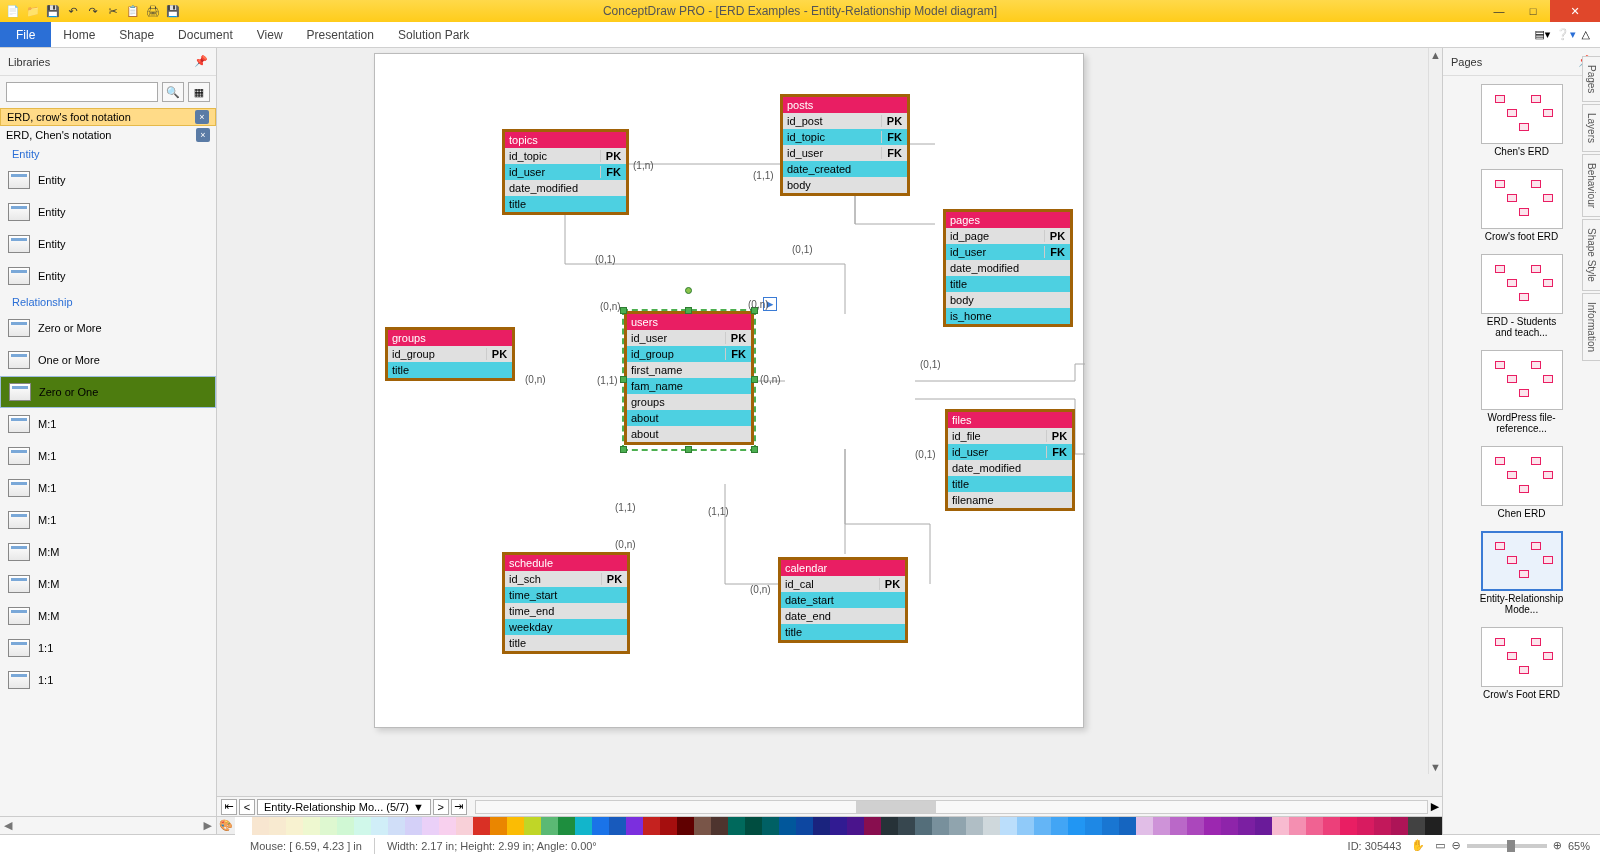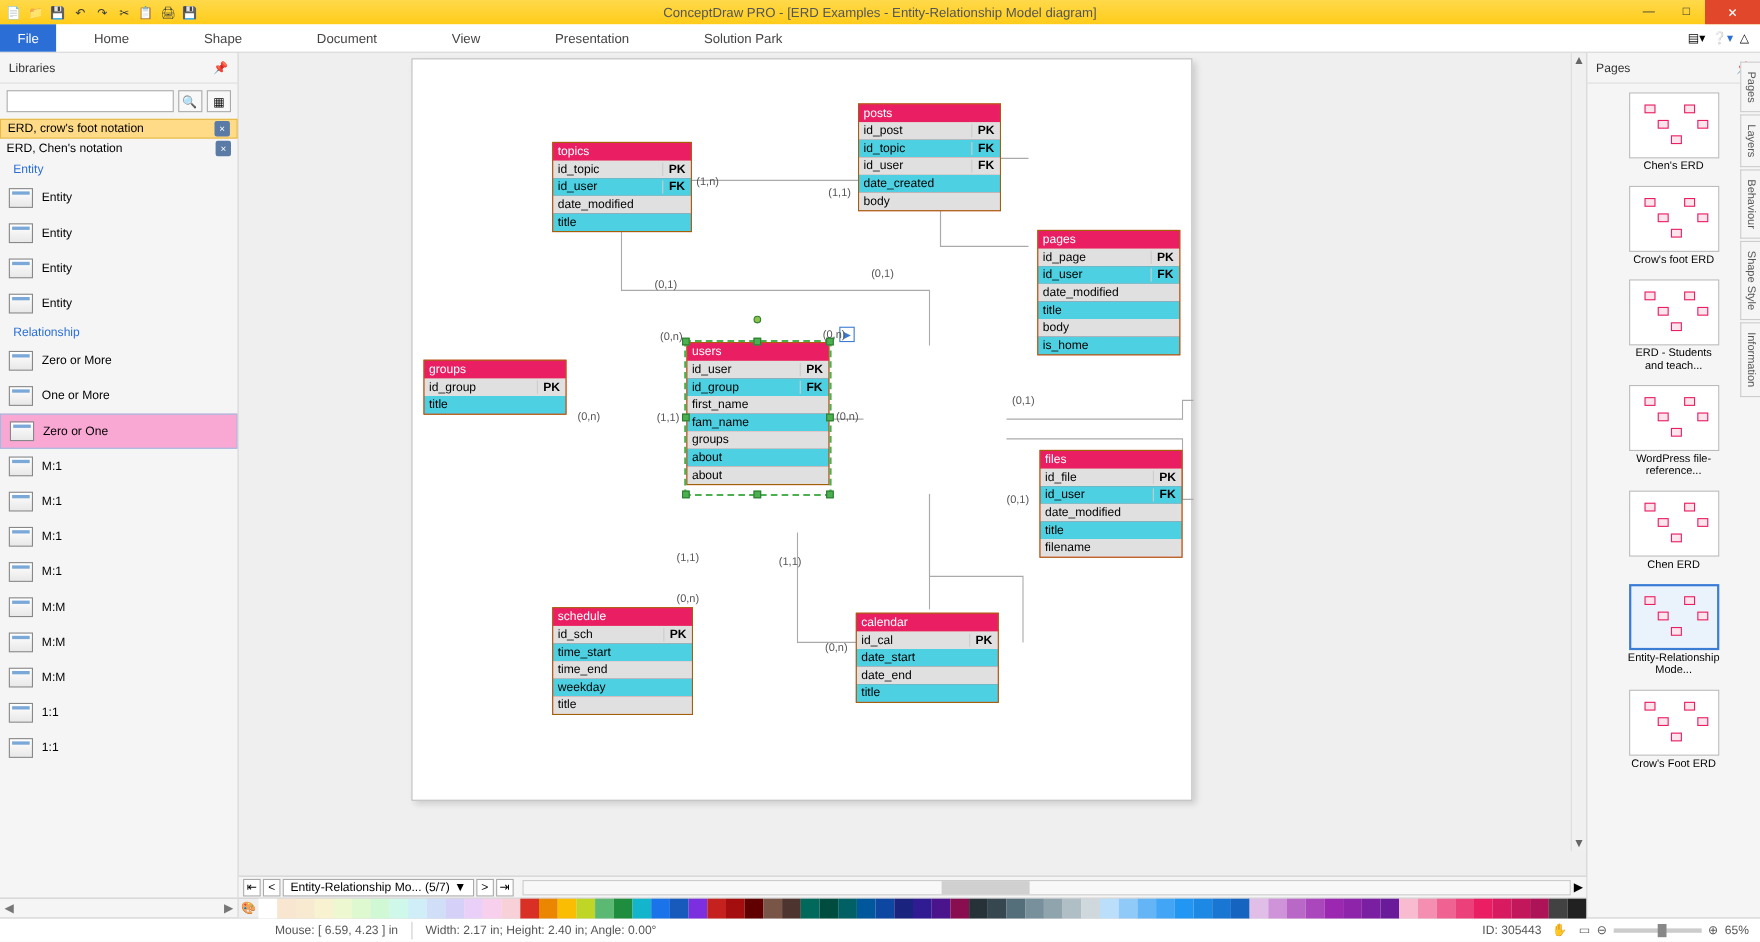--- a/index.html
+++ b/index.html
@@ -6,45 +6,45 @@
 body{background:#fff;width:1600px;height:856px;overflow:hidden;display:flex;flex-direction:column;}
 .titlebar{height:22px;background:linear-gradient(#ffd94a,#ffcc1a);display:flex;align-items:center;position:relative;}
 .qat{display:flex;gap:2px;padding-left:4px;}
 .qat-btn{width:18px;height:18px;display:flex;align-items:center;justify-content:center;color:#3a3a3a;cursor:pointer;}
 .title-text{position:absolute;left:50%;transform:translateX(-50%);font-size:12px;color:#555;}
 .win-btns{margin-left:auto;display:flex;}
 .win-btn{width:34px;height:22px;display:flex;align-items:center;justify-content:center;color:#333;cursor:pointer;}
 .win-btn.close{background:#e0472b;color:#fff;width:50px;}
 .ribbon-tabs{height:26px;background:#fff;border-bottom:1px solid #d0d0d0;display:flex;align-items:stretch;}
 .file-tab{background:#2b6fd6;color:#fff;padding:0 16px;display:flex;align-items:center;font-size:12px;cursor:pointer;}
-.tab{padding:0 34px;display:flex;align-items:center;color:#444;font-size:12px;cursor:pointer;}
+.tab{padding:0 12px;display:flex;align-items:center;color:#444;font-size:12px;cursor:pointer;}
 .ribbon-right{margin-left:auto;display:flex;align-items:center;gap:6px;padding-right:10px;}
 .main{flex:1;display:flex;min-height:0;}
 .panel-left{width:222px;background:#f5f5f5;border-right:1px solid #ccc;display:flex;flex-direction:column;}
 .panel-header{height:28px;display:flex;align-items:center;padding:0 8px;border-bottom:1px solid #ddd;font-size:13px;color:#333;}
 .pin{margin-left:auto;color:#777;cursor:pointer;}
 .lib-search{padding:6px;display:flex;gap:4px;}
 .lib-search input{flex:1;border:1px solid #aaa;height:20px;padding:0 4px;}
 .lib-search .sbtn{width:22px;height:20px;border:1px solid #aaa;background:#f8f8f8;display:flex;align-items:center;justify-content:center;cursor:pointer;}
 .lib-tag{display:flex;align-items:center;height:18px;padding:0 6px;font-size:11px;cursor:pointer;}
 .lib-tag.active{background:#ffdb88;border:1px solid #e5b94a;}
 .lib-tag .x{margin-left:auto;width:14px;height:14px;background:#5a7ba5;border-radius:2px;color:#fff;display:flex;align-items:center;justify-content:center;font-size:9px;}
 .lib-section{padding:4px 12px;color:#2b6fd6;font-size:11px;}
 .lib-list{overflow:auto;flex:1;}
 .lib-item{display:flex;align-items:center;height:32px;padding:0 8px;cursor:pointer;}
-.lib-item.sel{background:#f9a8d4;border:1px solid #9dbde0;}
+.lib-item.sel{background:#4d7c0f;border:1px solid #9dbde0;}
 .lib-icon{width:22px;height:18px;border:1px solid #888;background:linear-gradient(#fff,#e8e8e8);margin-right:8px;position:relative;}
 .lib-icon::after{content:"";position:absolute;left:2px;top:2px;right:2px;height:3px;background:#7aa8d8;}
 .panel-left-hscroll{height:18px;border-top:1px solid #ccc;display:flex;align-items:center;justify-content:space-between;padding:0 4px;color:#777;}
 .canvas-wrap{flex:1;display:flex;flex-direction:column;background:#efefef;position:relative;}
 .canvas-area{flex:1;overflow:auto;position:relative;}
 .page{position:absolute;left:157px;top:5px;width:710px;height:675px;background:#fff;border:1px solid #bbb;box-shadow:3px 3px 6px rgba(0,0,0,.15);}
 .vscroll{position:absolute;right:0;top:0;bottom:22px;width:14px;background:#f0f0f0;border-left:1px solid #ddd;}
 .vscroll .arrow{height:14px;display:flex;align-items:center;justify-content:center;color:#666;cursor:pointer;}
-.entity{position:absolute;font-size:10px;border:1px solid #a16207;background:#ef4444;}
+.entity{position:absolute;font-size:10px;border:3px solid #a16207;background:#c4b5fd;}
 .entity .hdr{background:#e91e63;color:#fff;padding:2px 4px;height:16px;display:flex;align-items:center;}
 .entity .row{display:flex;height:16px;align-items:center;}
 .entity .row.teal{background:#4dd0e1;}
 .entity .row.gray{background:#e0e0e0;}
 .entity .row .c1{flex:1;padding:0 4px;}
 .entity .row .c2{width:26px;text-align:center;font-weight:bold;border-left:1px solid #ccc;}
 .sel-box{position:absolute;border:2px dashed #4caf50;pointer-events:none;}
 .handle{width:7px;height:7px;background:#4caf50;border:1px solid #2e7d32;position:absolute;}
 .relnote{position:absolute;font-size:10px;color:#555;}
 svg.lines{position:absolute;left:0;top:0;pointer-events:none;}
@@ -633,21 +633,21 @@
     <div class="side-tab">Behaviour</div>
     <div class="side-tab">Shape Style</div>
     <div class="side-tab">Information</div>
   </div>
 </div>
 
 <div class="statusbar">
   <div style="width:240px;"></div>
   <span>Mouse: [ 6.59, 4.23 ] in</span>
   <div class="status-sep"></div>
-  <span>Width: 2.17 in;  Height: 2.40 in;  Angle: 0.00°</span>
+  <span>Width: 2.17 in;  Height: 2.99 in;  Angle: 0.00°</span>
   <div style="flex:1"></div>
   <span>ID: 305443</span>
   <span style="margin:0 10px;">✋</span>
   <span>▭</span>
   <span style="margin:0 6px;">⊖</span>
   <div style="width:80px;height:4px;background:#ccc;position:relative;">
       <div style="position:absolute;left:50%;top:-4px;width:8px;height:12px;background:#888;"></div>
     </div>
   <span style="margin:0 6px;">⊕</span>
   <span>65%</span>

